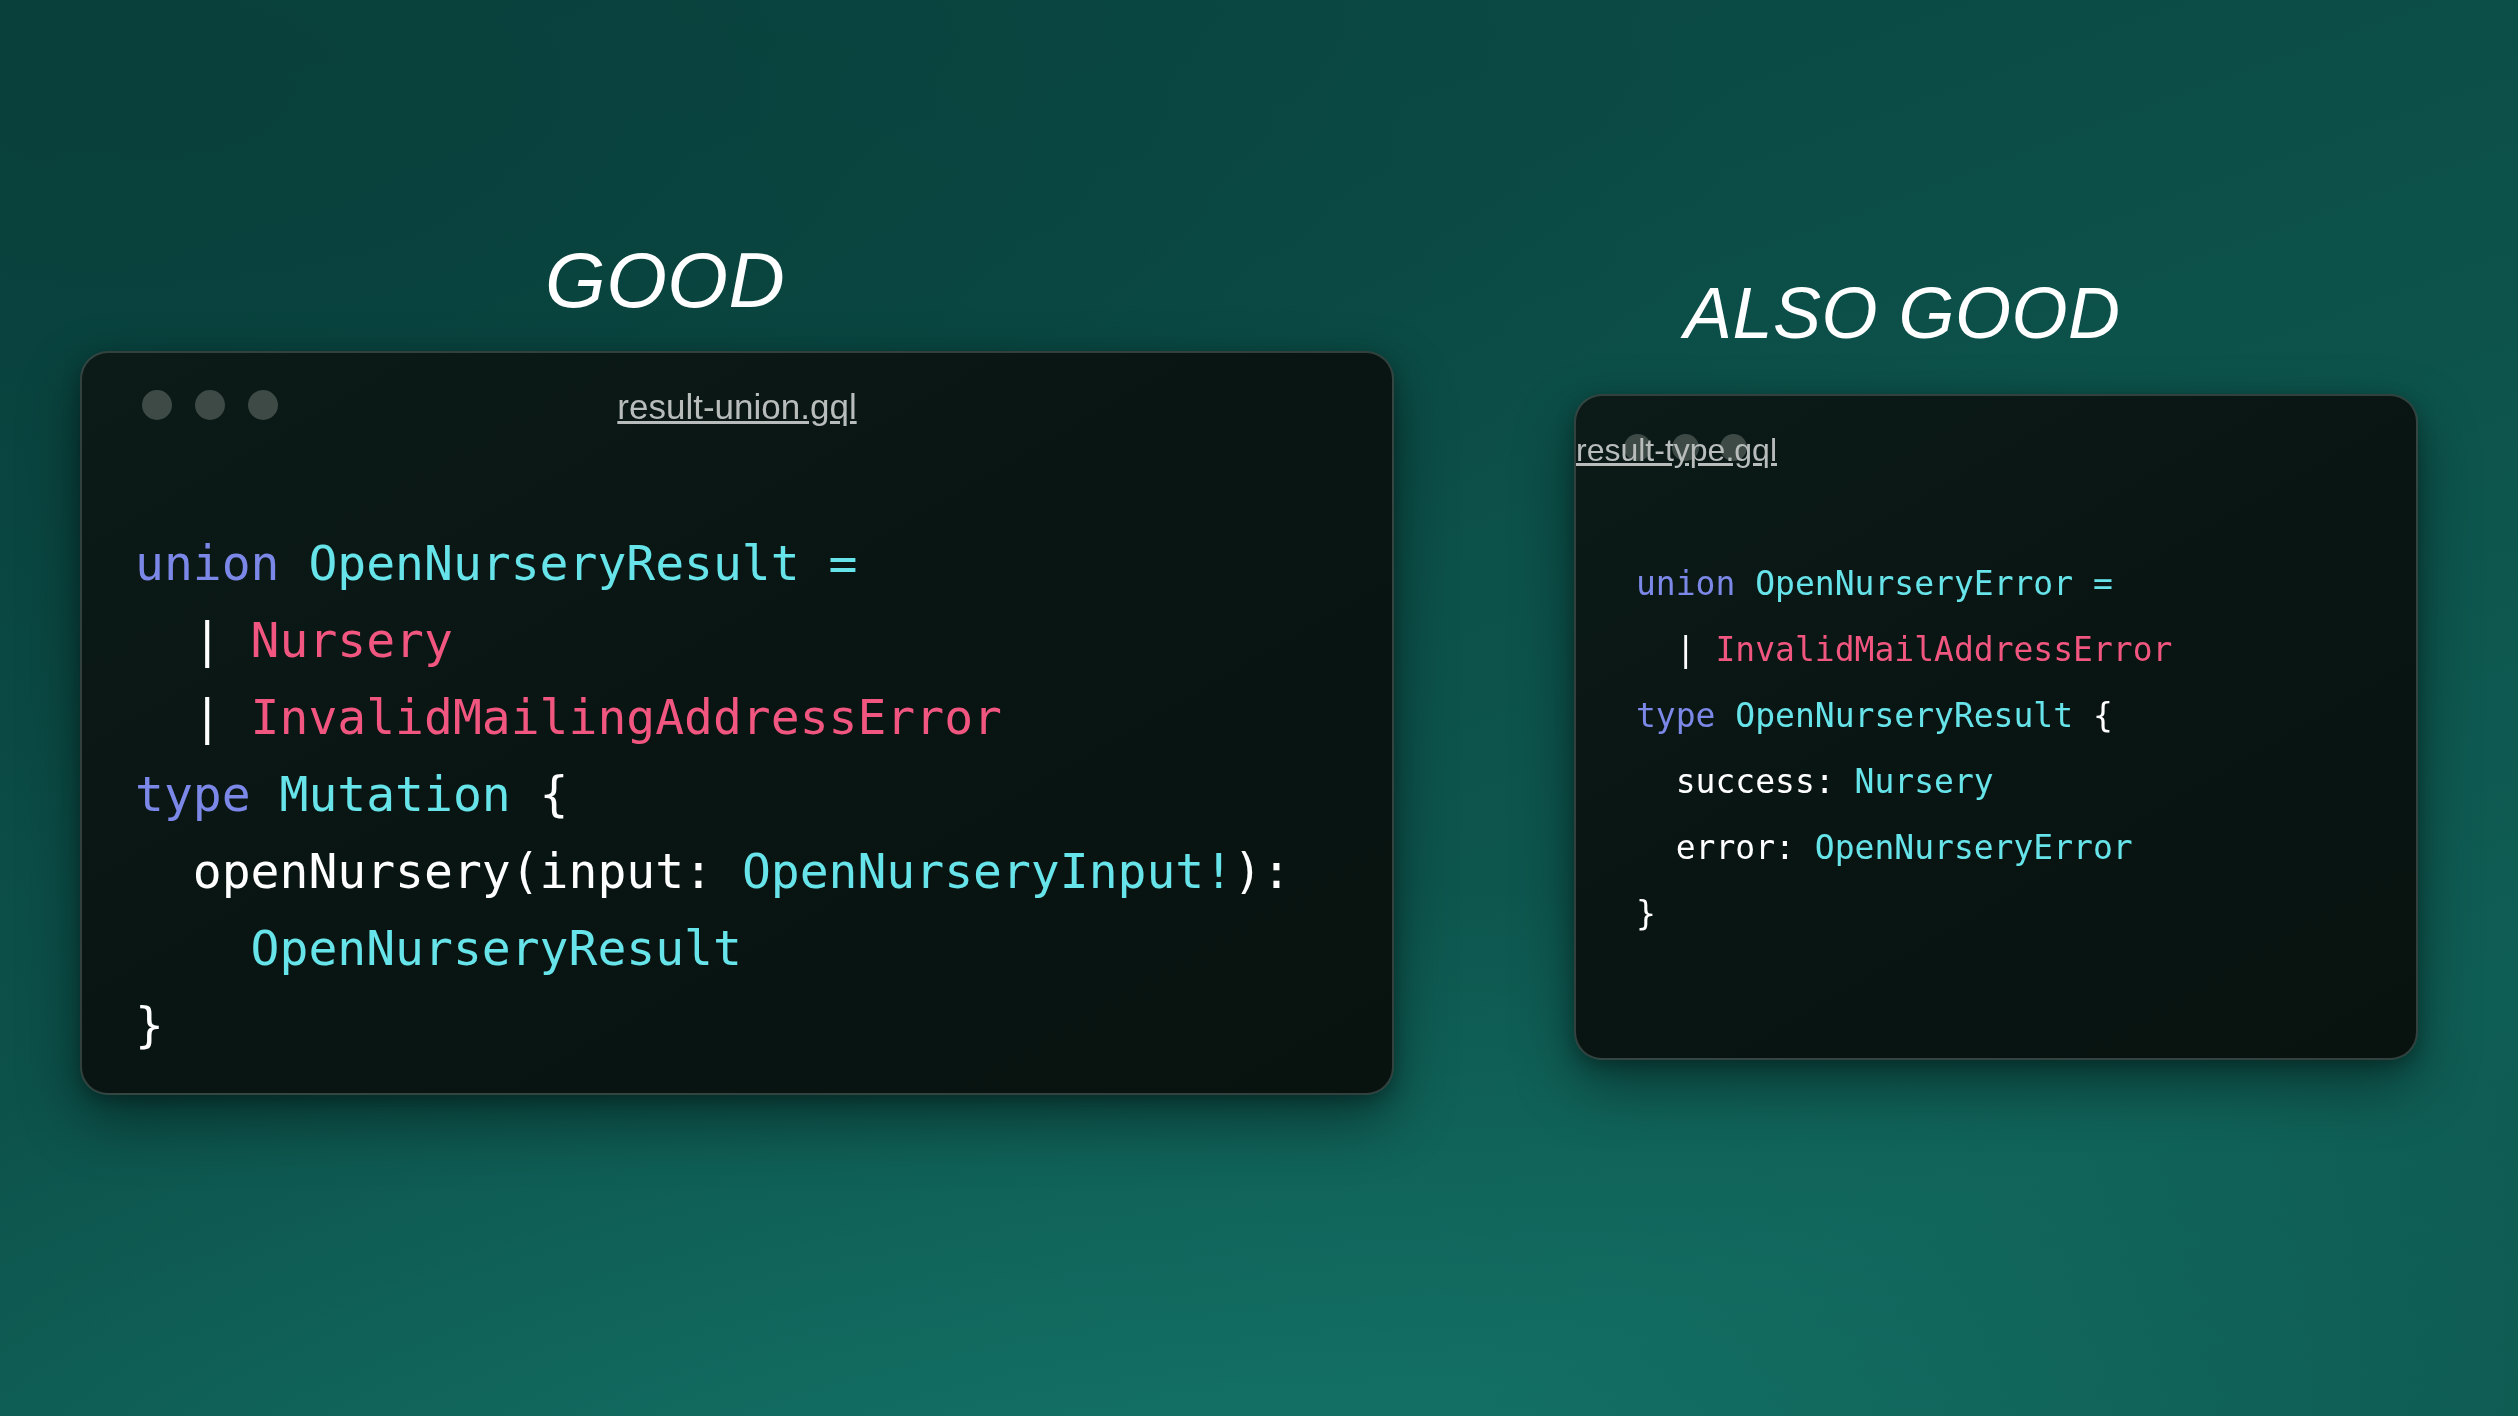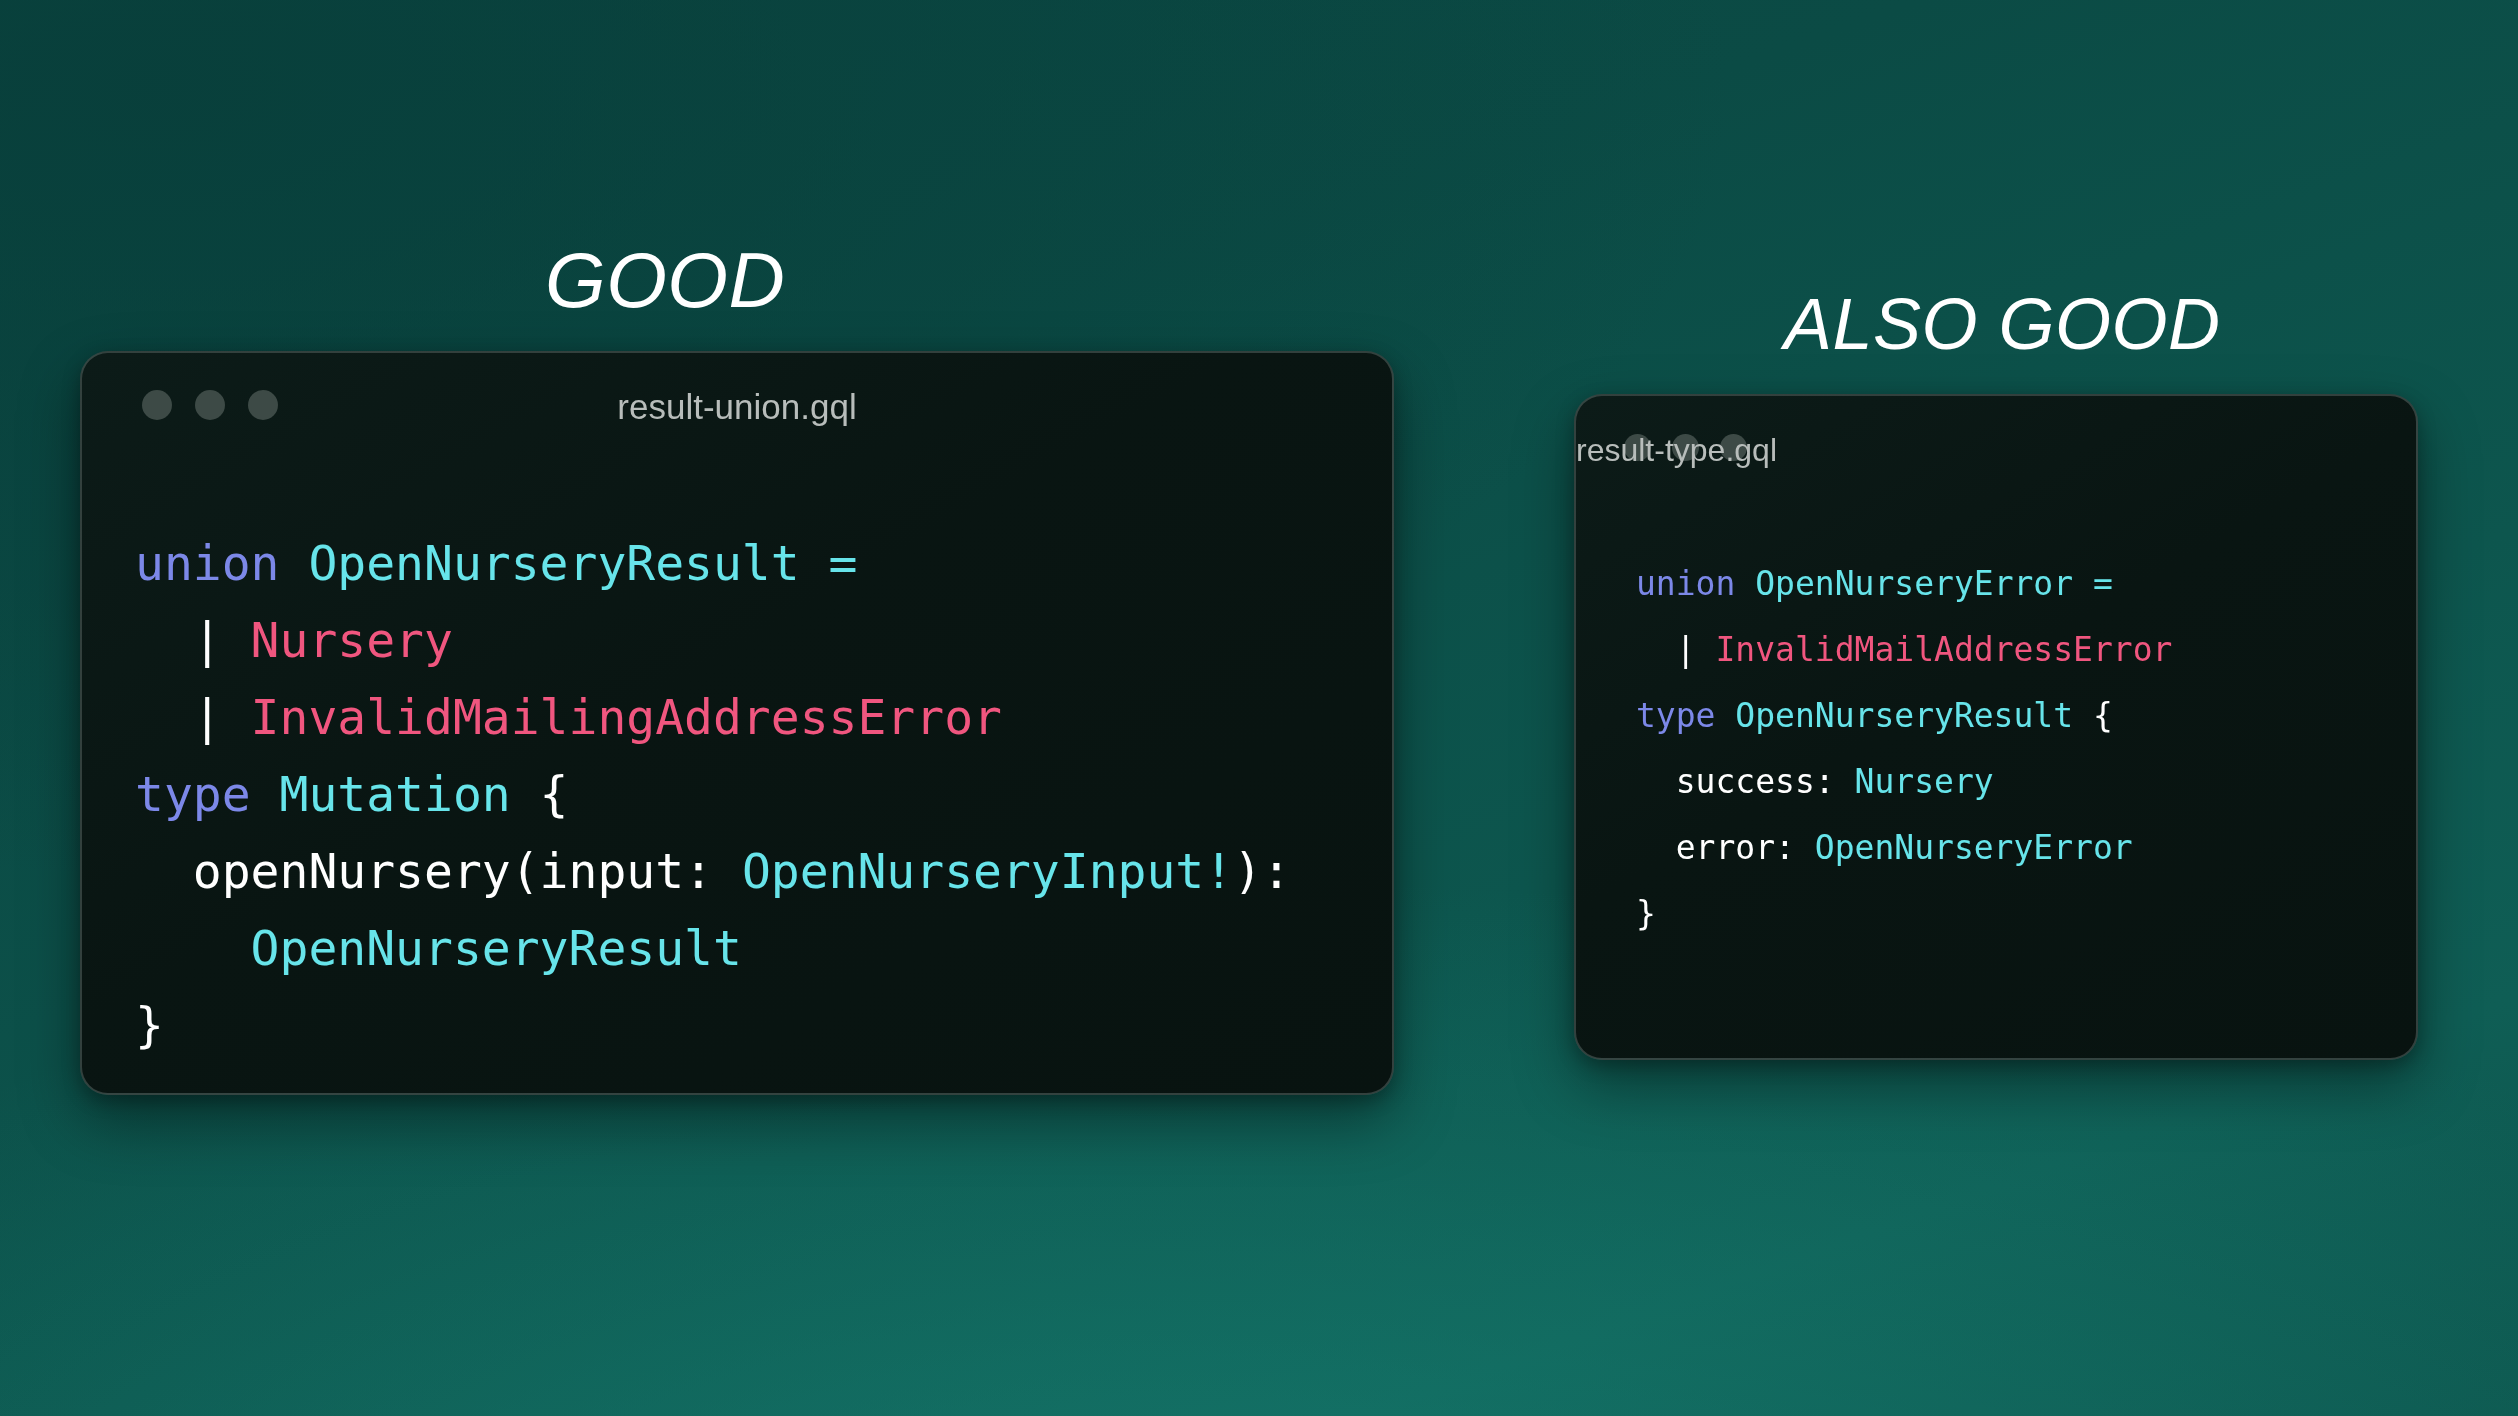--- a/index.html
+++ b/index.html
@@ -30,24 +30,23 @@
     white-space: nowrap;
     line-height: 1;
     font-style: italic;
   }
   #heading-good {
     left: 545px;
     top: 241px;
     font-size: 78px;
   }
   #heading-also-good {
-    left: 1784px;
+    left: 1684px;
     top: 277px;
     font-size: 72px;
-    margin-top: 11px;
   }
 
   
   .window {
     position: absolute;
     background: linear-gradient(150deg, #0c1b18 0%, #091512 45%, #081310 100%);
     border: 2px solid rgba(150,170,165,0.30);
     border-radius: 28px;
     box-shadow:
       0 26px 60px rgba(0,0,0,0.40),
@@ -87,20 +86,21 @@
   }
   #window-left .dot { width: 30px; height: 30px; }
   #window-right .dot { width: 27px; height: 27px; }
 
   .filename {
     position: absolute;
     color: #b8bdbb;
     font-family: "Liberation Sans", sans-serif;
     font-weight: 400;
     white-space: nowrap;
+    text-decoration: underline;
   }
   #window-left .filename { left: 0; right: 0; text-align: center; top: 34px; font-size: 35px; }
   #window-right .filename { left: 0; right: 0; text-align: left; top: 36px; font-size: 32px; }
 
   
   .code {
     font-family: "DejaVu Sans Mono", monospace;
     white-space: pre;
     color: #f2f6f5;
   }

